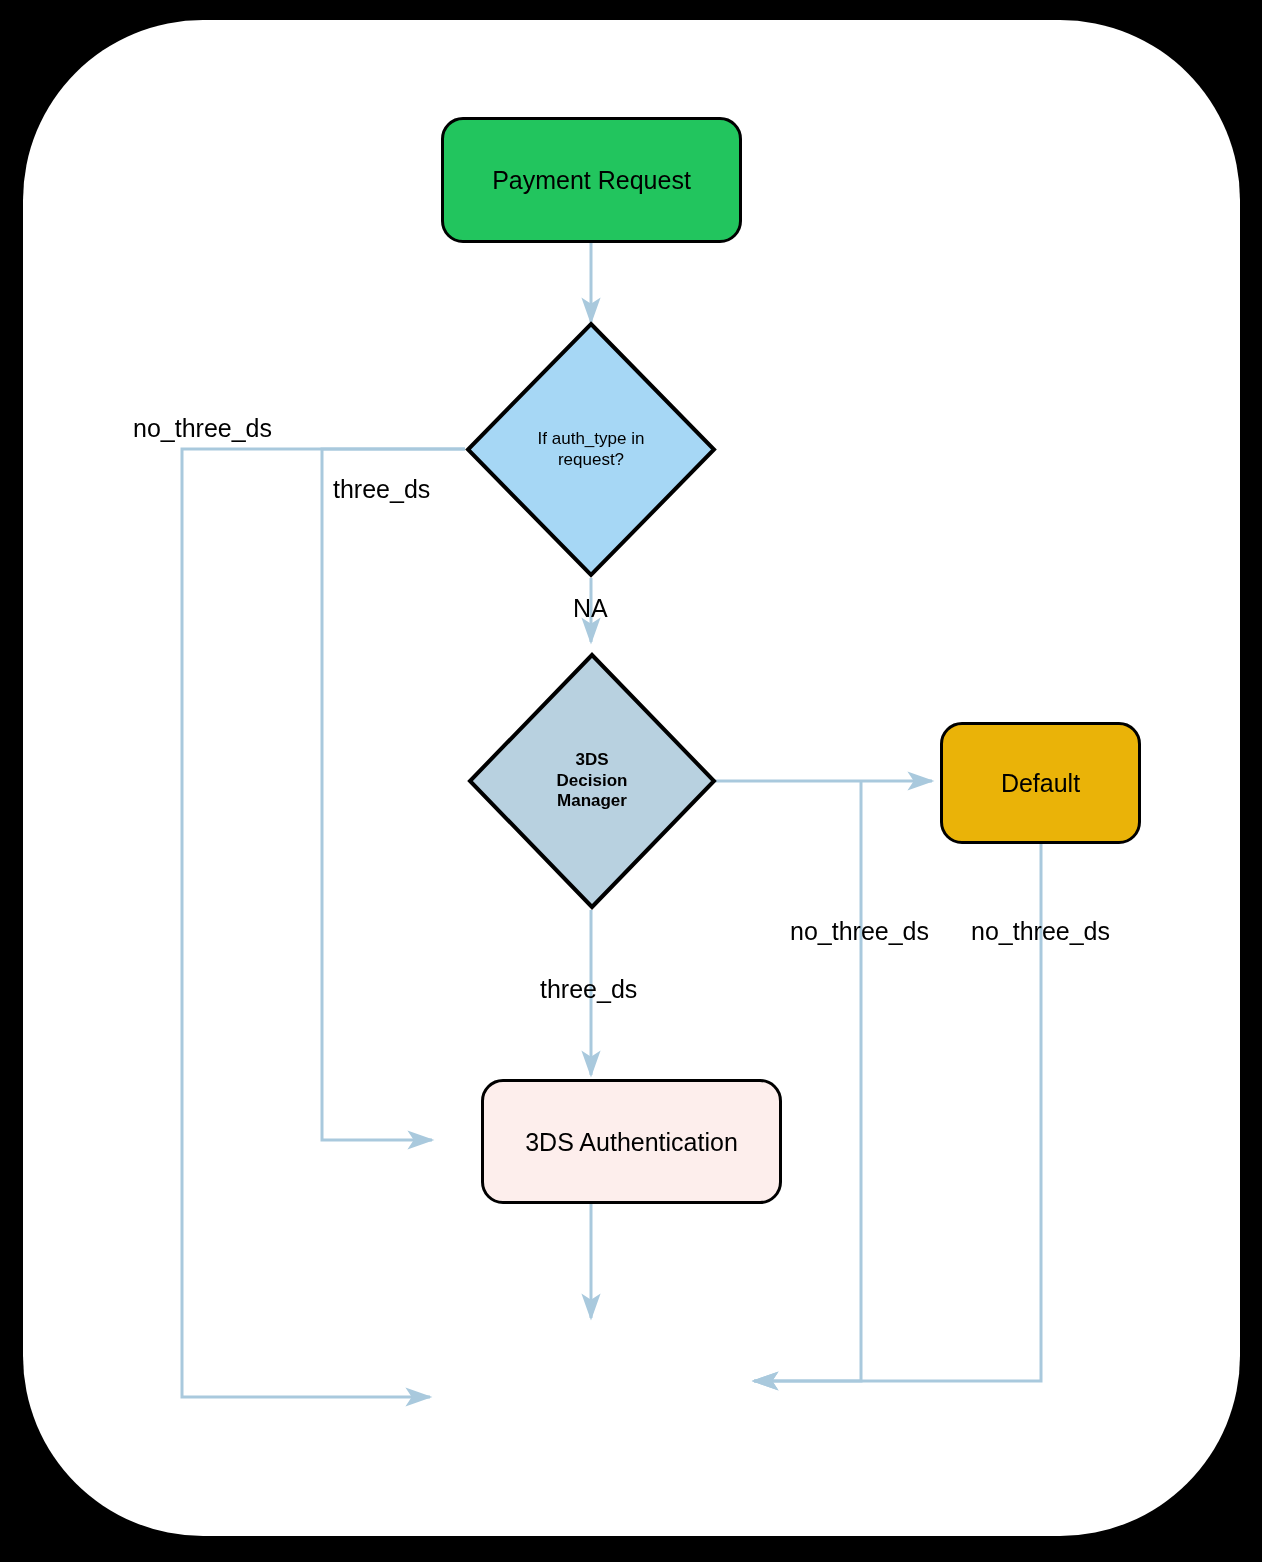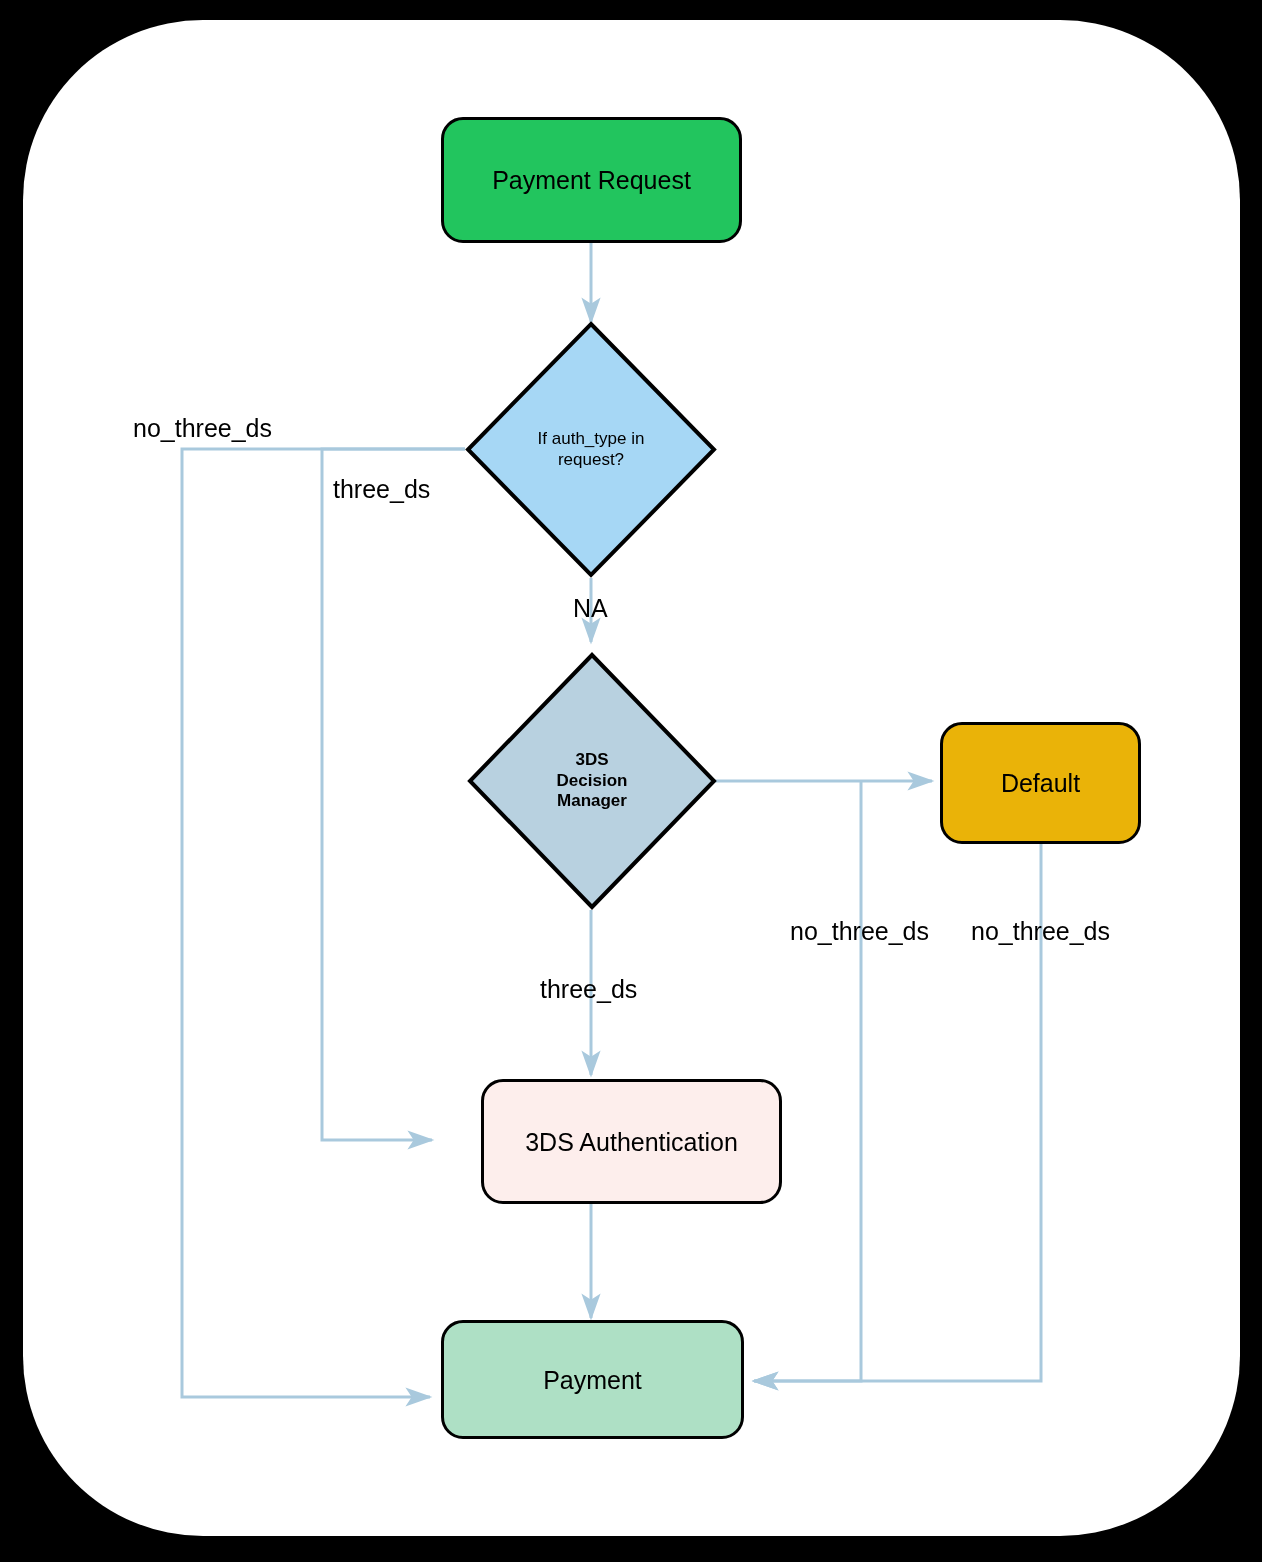--- a/index.html
+++ b/index.html
@@ -142,23 +142,20 @@
   </div>
 
   <div class="node box" style="left:940px; top:722px; width:201px; height:122px; background:#eab308;">
     <span>Default</span>
   </div>
 
   <div class="node box" style="left:441px; top:1079px; width:301px; height:125px; background:#fdeeec;margin-left:40px;">
     <span>3DS Authentication</span>
   </div>
 
-  <div class="node box" style="left:441px; top:1320px; width:303px; height:119px; background:#aee0c5;">
-    <span>Payment</span>
-  </div>
 
   <div class="edge-label" style="left:133px; top:414px;">no_three_ds</div>
 
   <div class="edge-label" style="left:333px; top:475px;">three_ds</div>
 
   <div class="edge-label" style="left:573px; top:594px;">NA</div>
 
   <div class="edge-label" style="left:540px; top:975px;">three_ds</div>
 
   <div class="edge-label" style="left:790px; top:917px;">no_three_ds</div>

